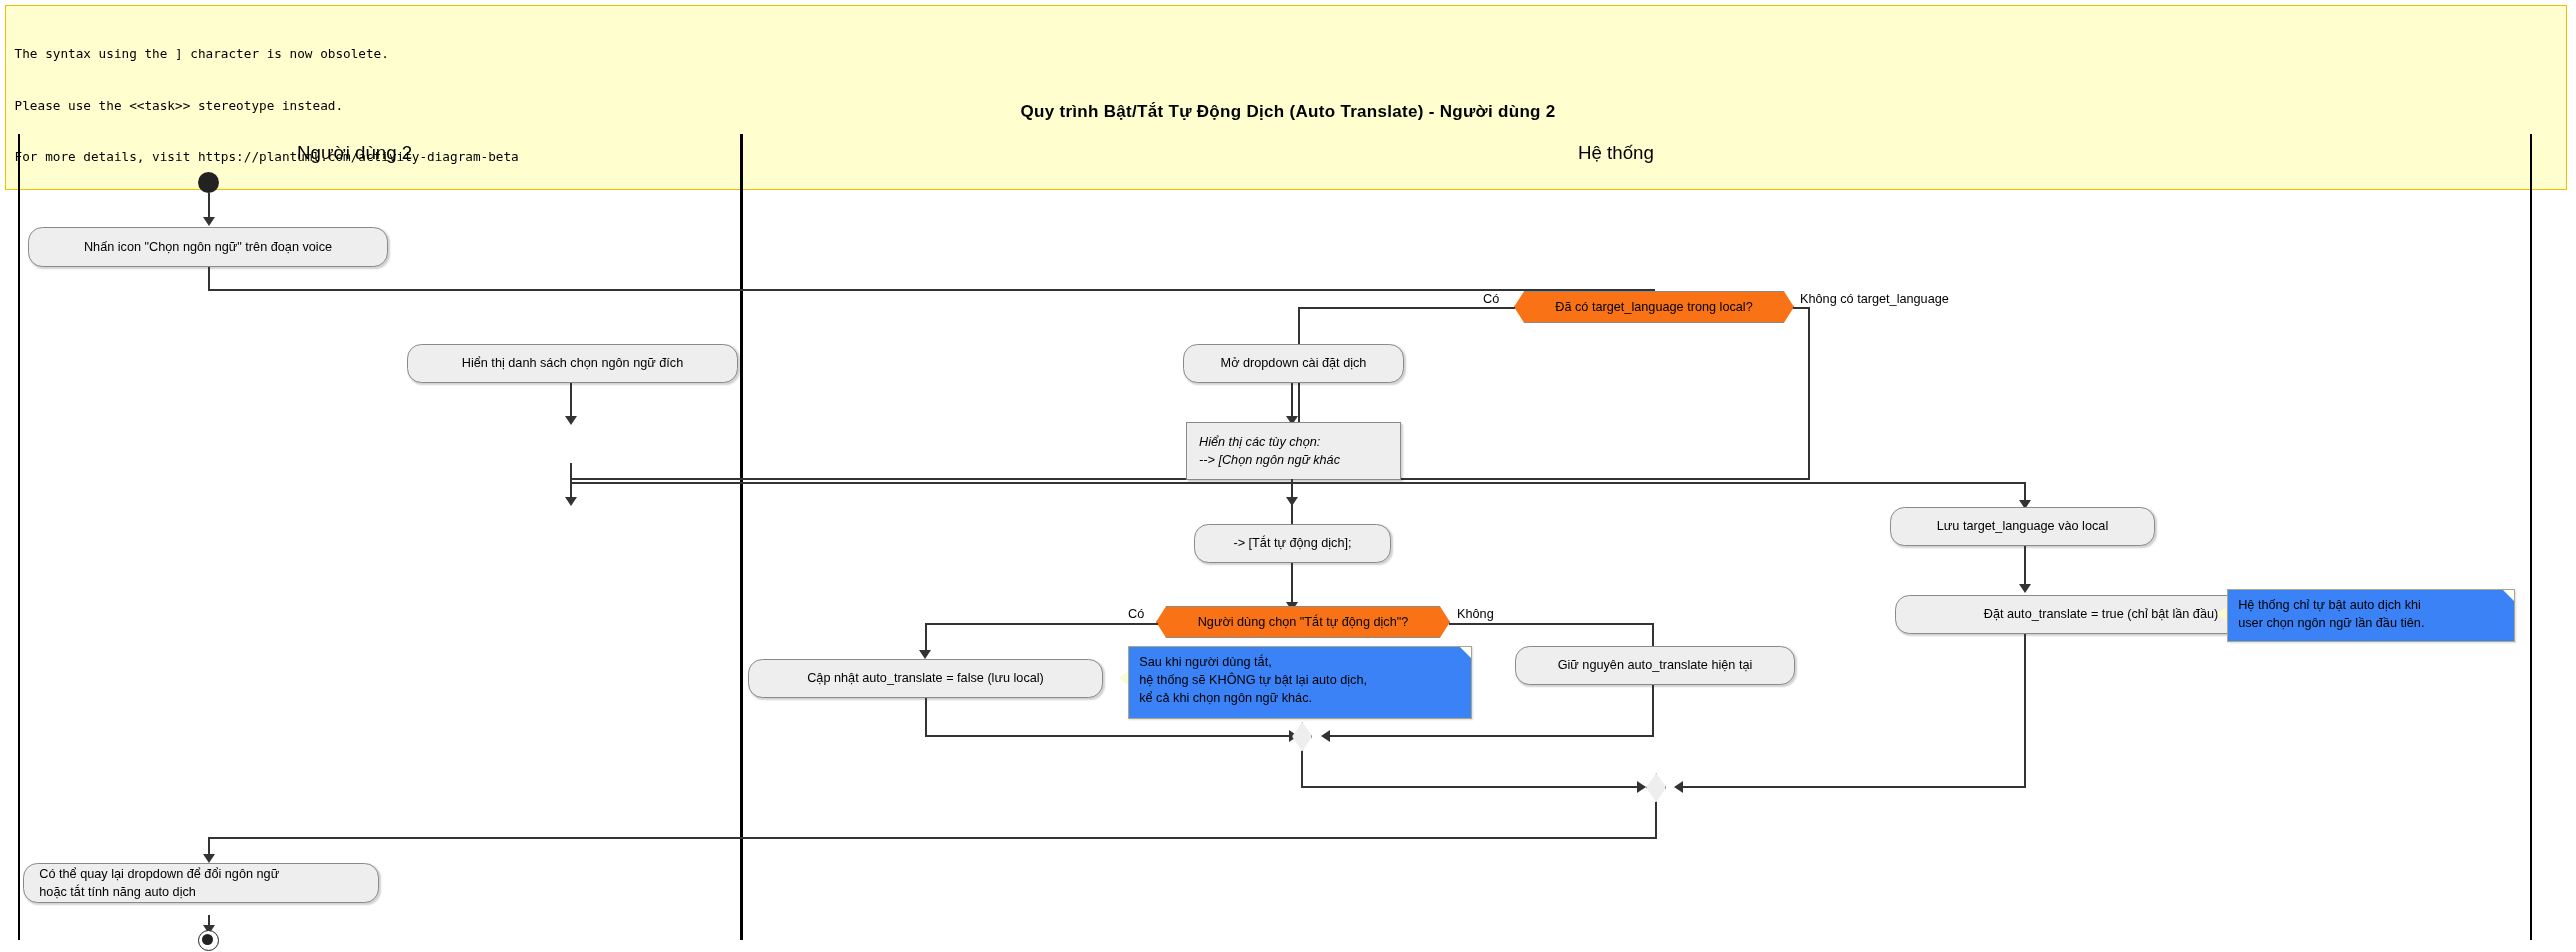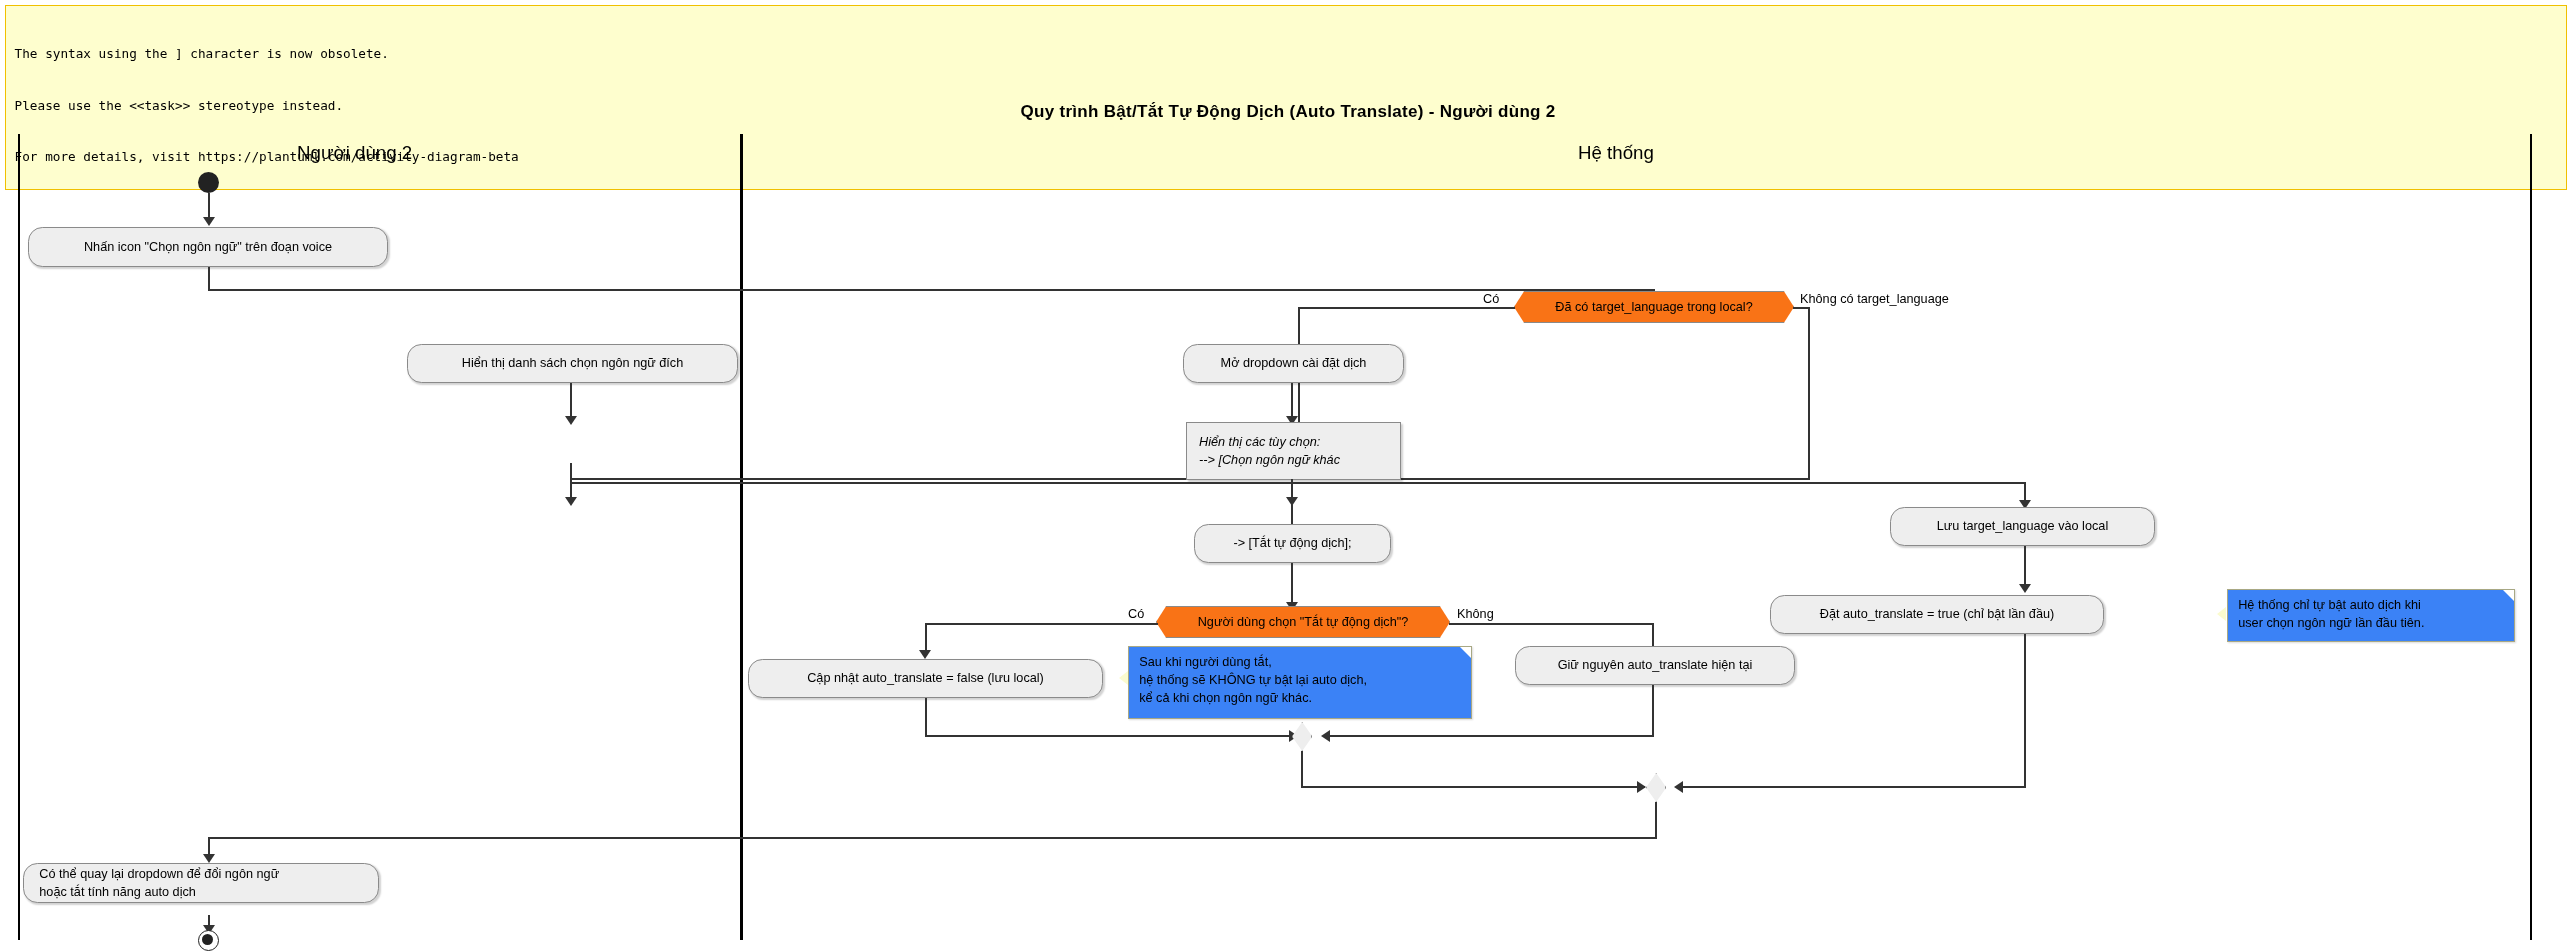--- a/index.html
+++ b/index.html
@@ -339,21 +339,21 @@
 
   <div class="node rounded" id="node-keep-current" style="left:1515px; top:646px; width:280px; height:39px;">Giữ nguyên auto_translate hiện tại</div>
 
   <div class="node rounded" id="node-set-false" style="left:748px; top:659px; width:355px; height:39px;">Cập nhật auto_translate = false (lưu local)</div>
 
   <div class="note" id="note-turn-off" style="left:1128px; top:646px; width:344px; height:73px;">Sau khi người dùng tắt,
 hệ thống sẽ KHÔNG tự bật lại auto dịch,
 kể cả khi chọn ngôn ngữ khác.</div>
   <div class="note-nub" style="left:1119px; top:671px;"></div>
 
-  <div class="node rounded" id="node-set-true" style="left:1770px; top:595px; width:334px; height:39px;">Đặt auto_translate = true (chỉ bật lần đầu)</div>
+  <div class="node rounded" id="node-set-true" style="left:1895px; top:595px; width:412px; height:39px;">Đặt auto_translate = true (chỉ bật lần đầu)</div>
 
   <div class="note" id="note-auto-on" style="left:2227px; top:589px; width:288px; height:53px;">Hệ thống chỉ tự bật auto dịch khi
 user chọn ngôn ngữ lần đầu tiên.</div>
   <div class="note-nub" style="left:2217px; top:607px;"></div>
 
   <div class="vline" style="left:925px; top:698px; height:39px;"></div>
   <div class="hline" style="left:925px; top:735px; width:373px;"></div>
   <div class="arrow-right" style="left:1289px; top:730px;"></div>
 
   <div class="vline" style="left:1652px; top:685px; height:52px;"></div>

